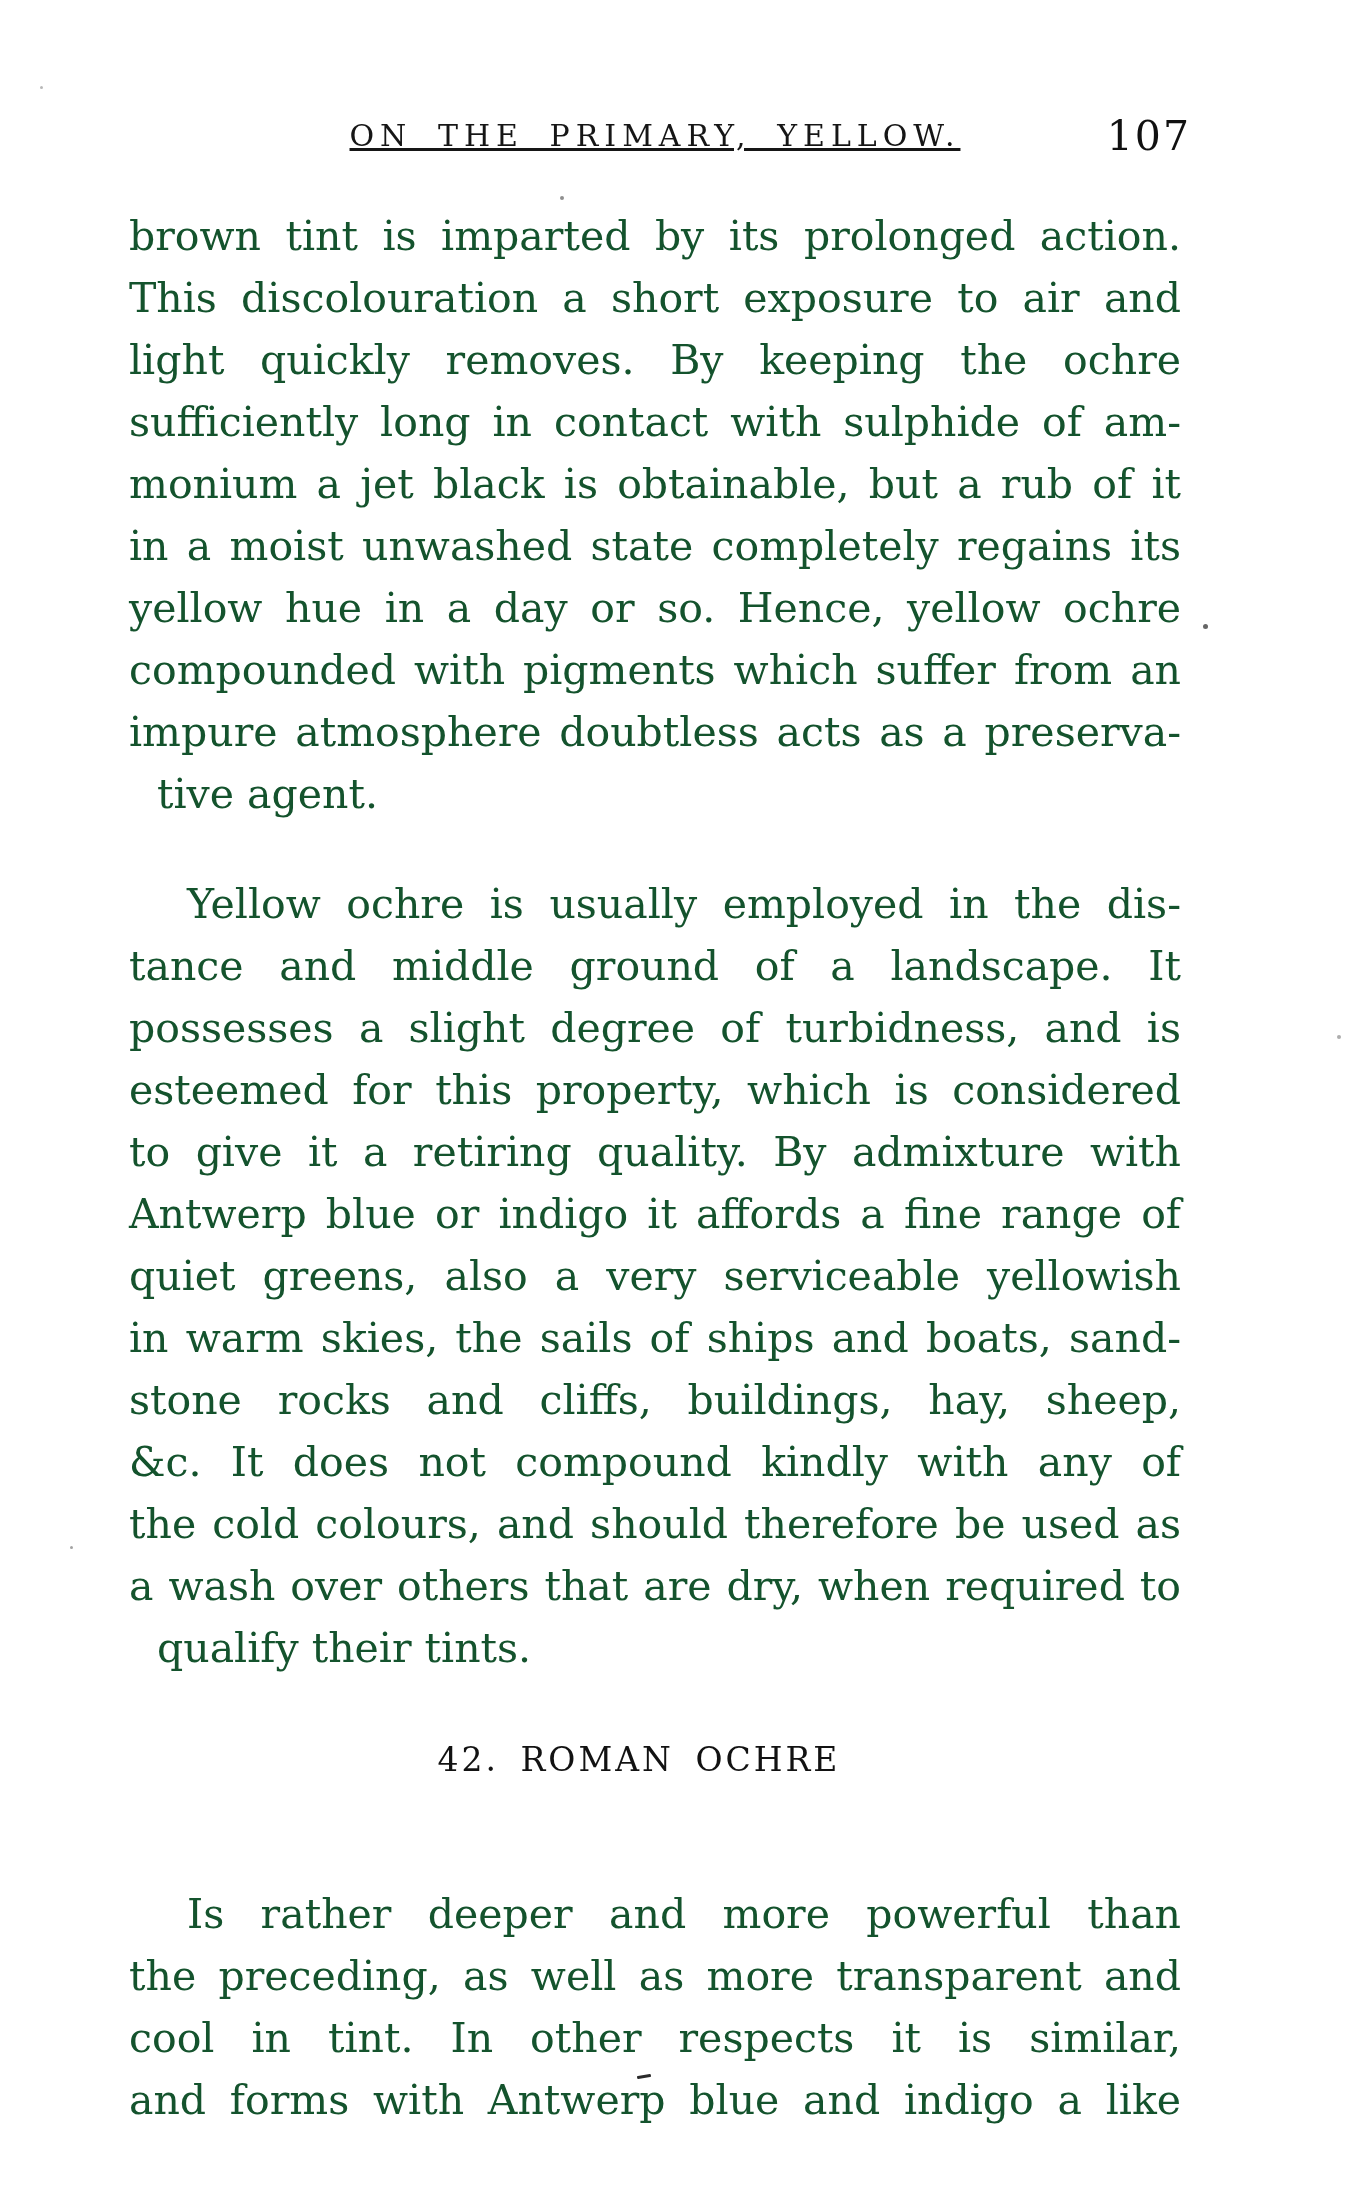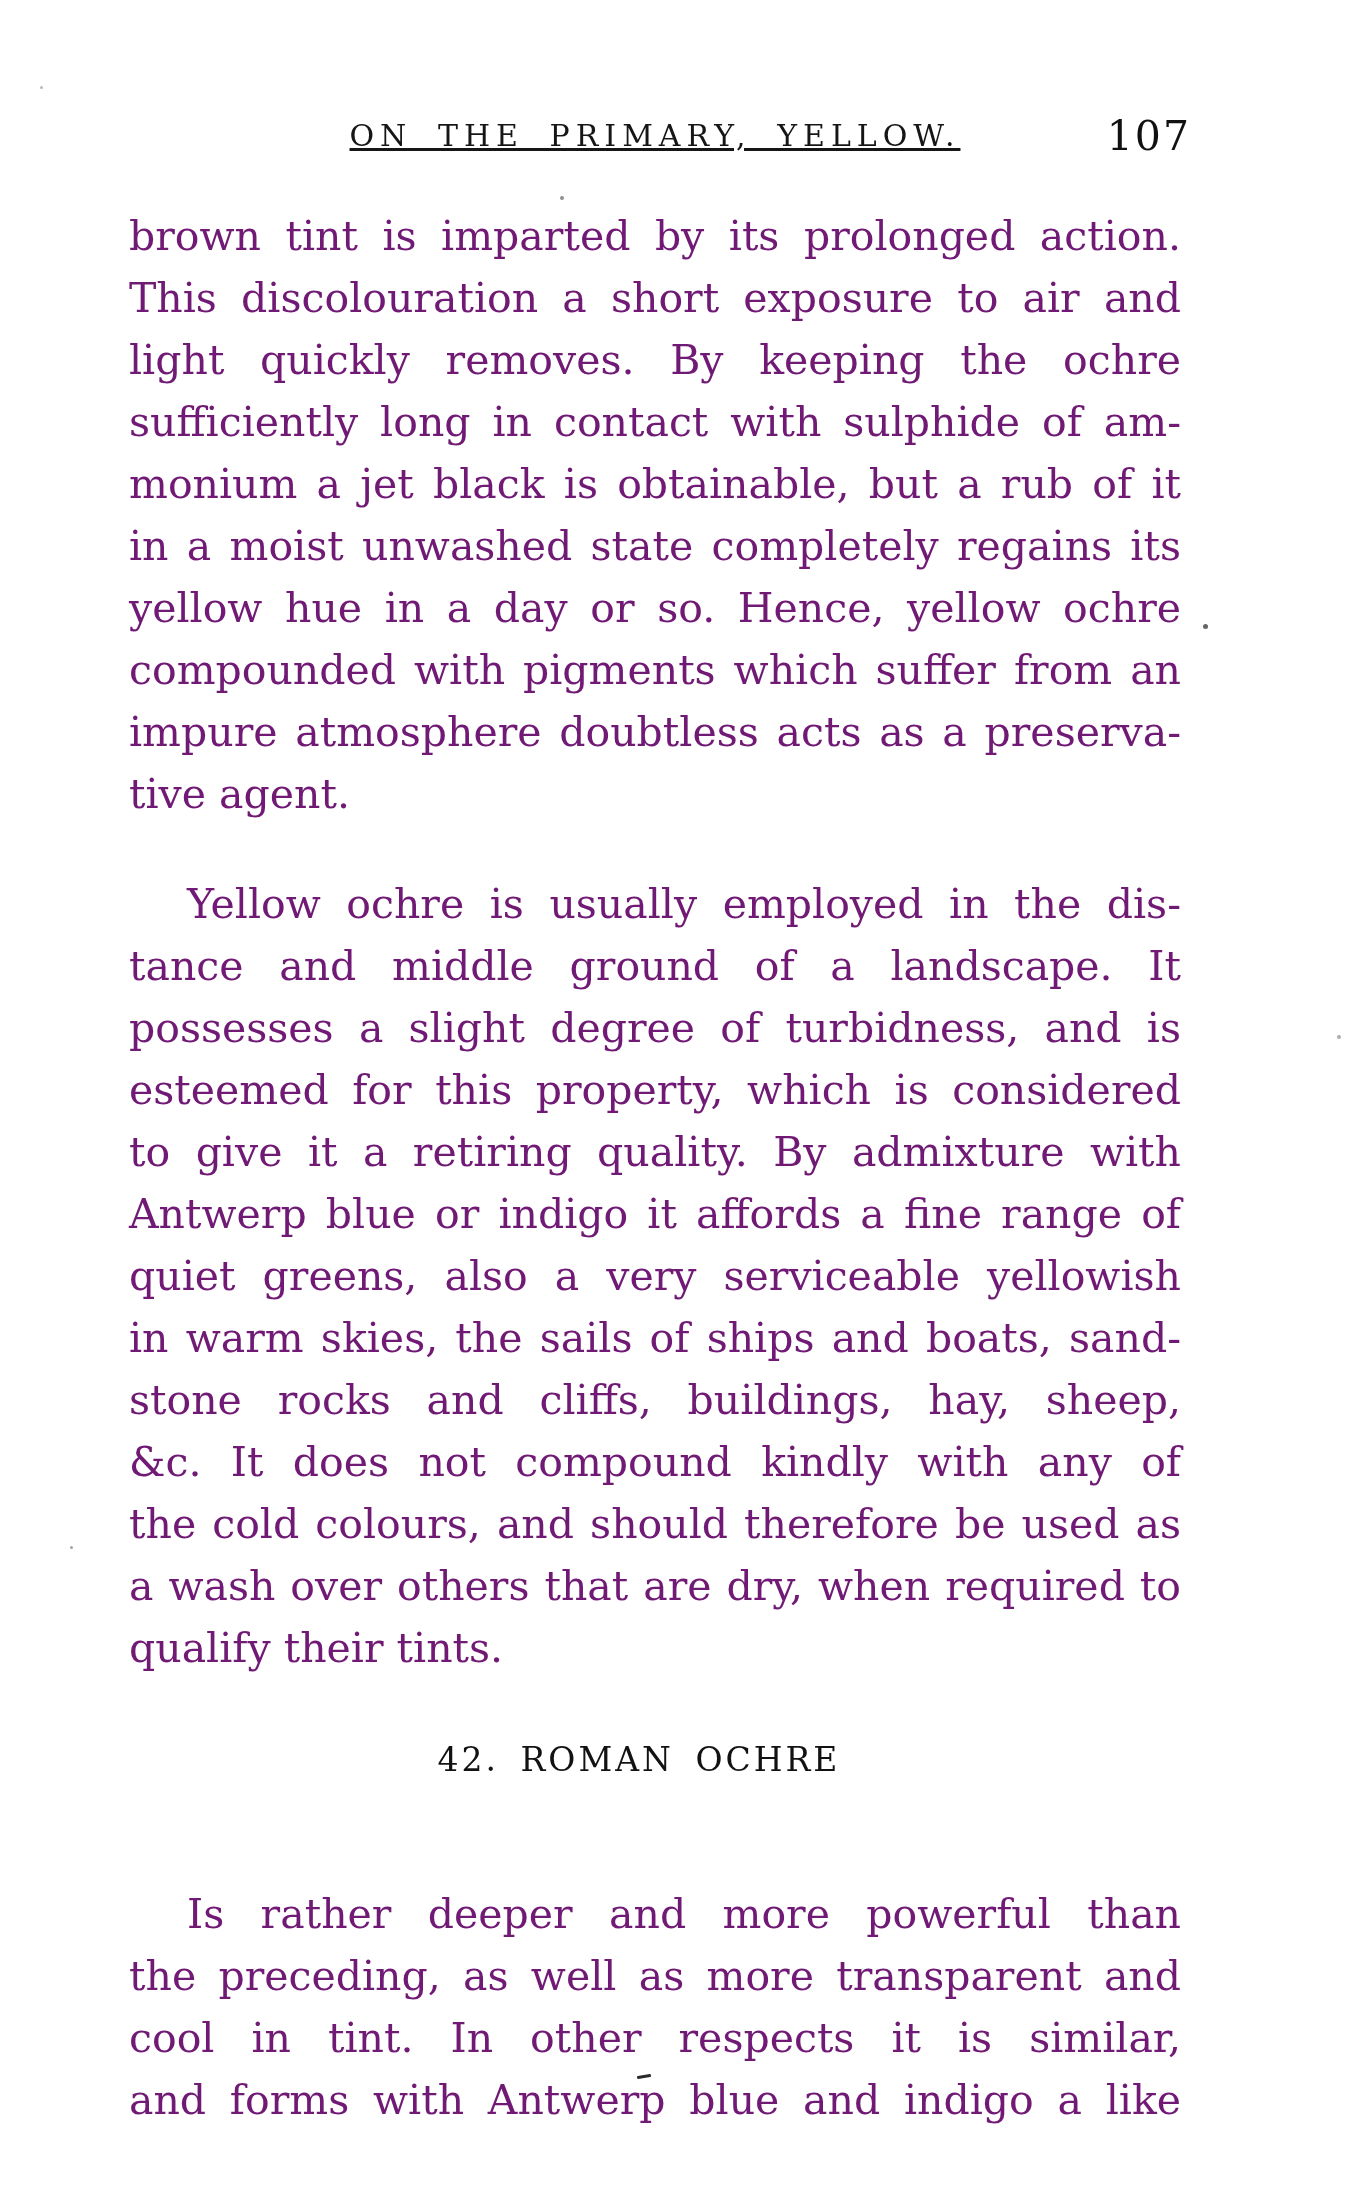--- a/index.html
+++ b/index.html
@@ -58,25 +58,26 @@
     width: 1052px;
   }
   .para { margin: 0; padding: 0; }
   .para.indent .tline:first-child { text-indent: 58px; margin-top: 48px; }
   .tline {
     font-size: 41px;
     line-height: 62px;
     text-align: justify;
     text-align-last: justify;
     white-space: nowrap;
-    color: #701a75;
+    color: #14532d;
   }
   .tline.last {
     text-align: left;
     text-align-last: left;
+    margin-left: 28px;
   }
   
   .section-heading {
     position: absolute;
     top: 1740px;
     left: 113px;
     width: 1052px;
     text-align: center;
     font-size: 33px;
     letter-spacing: 3px;

